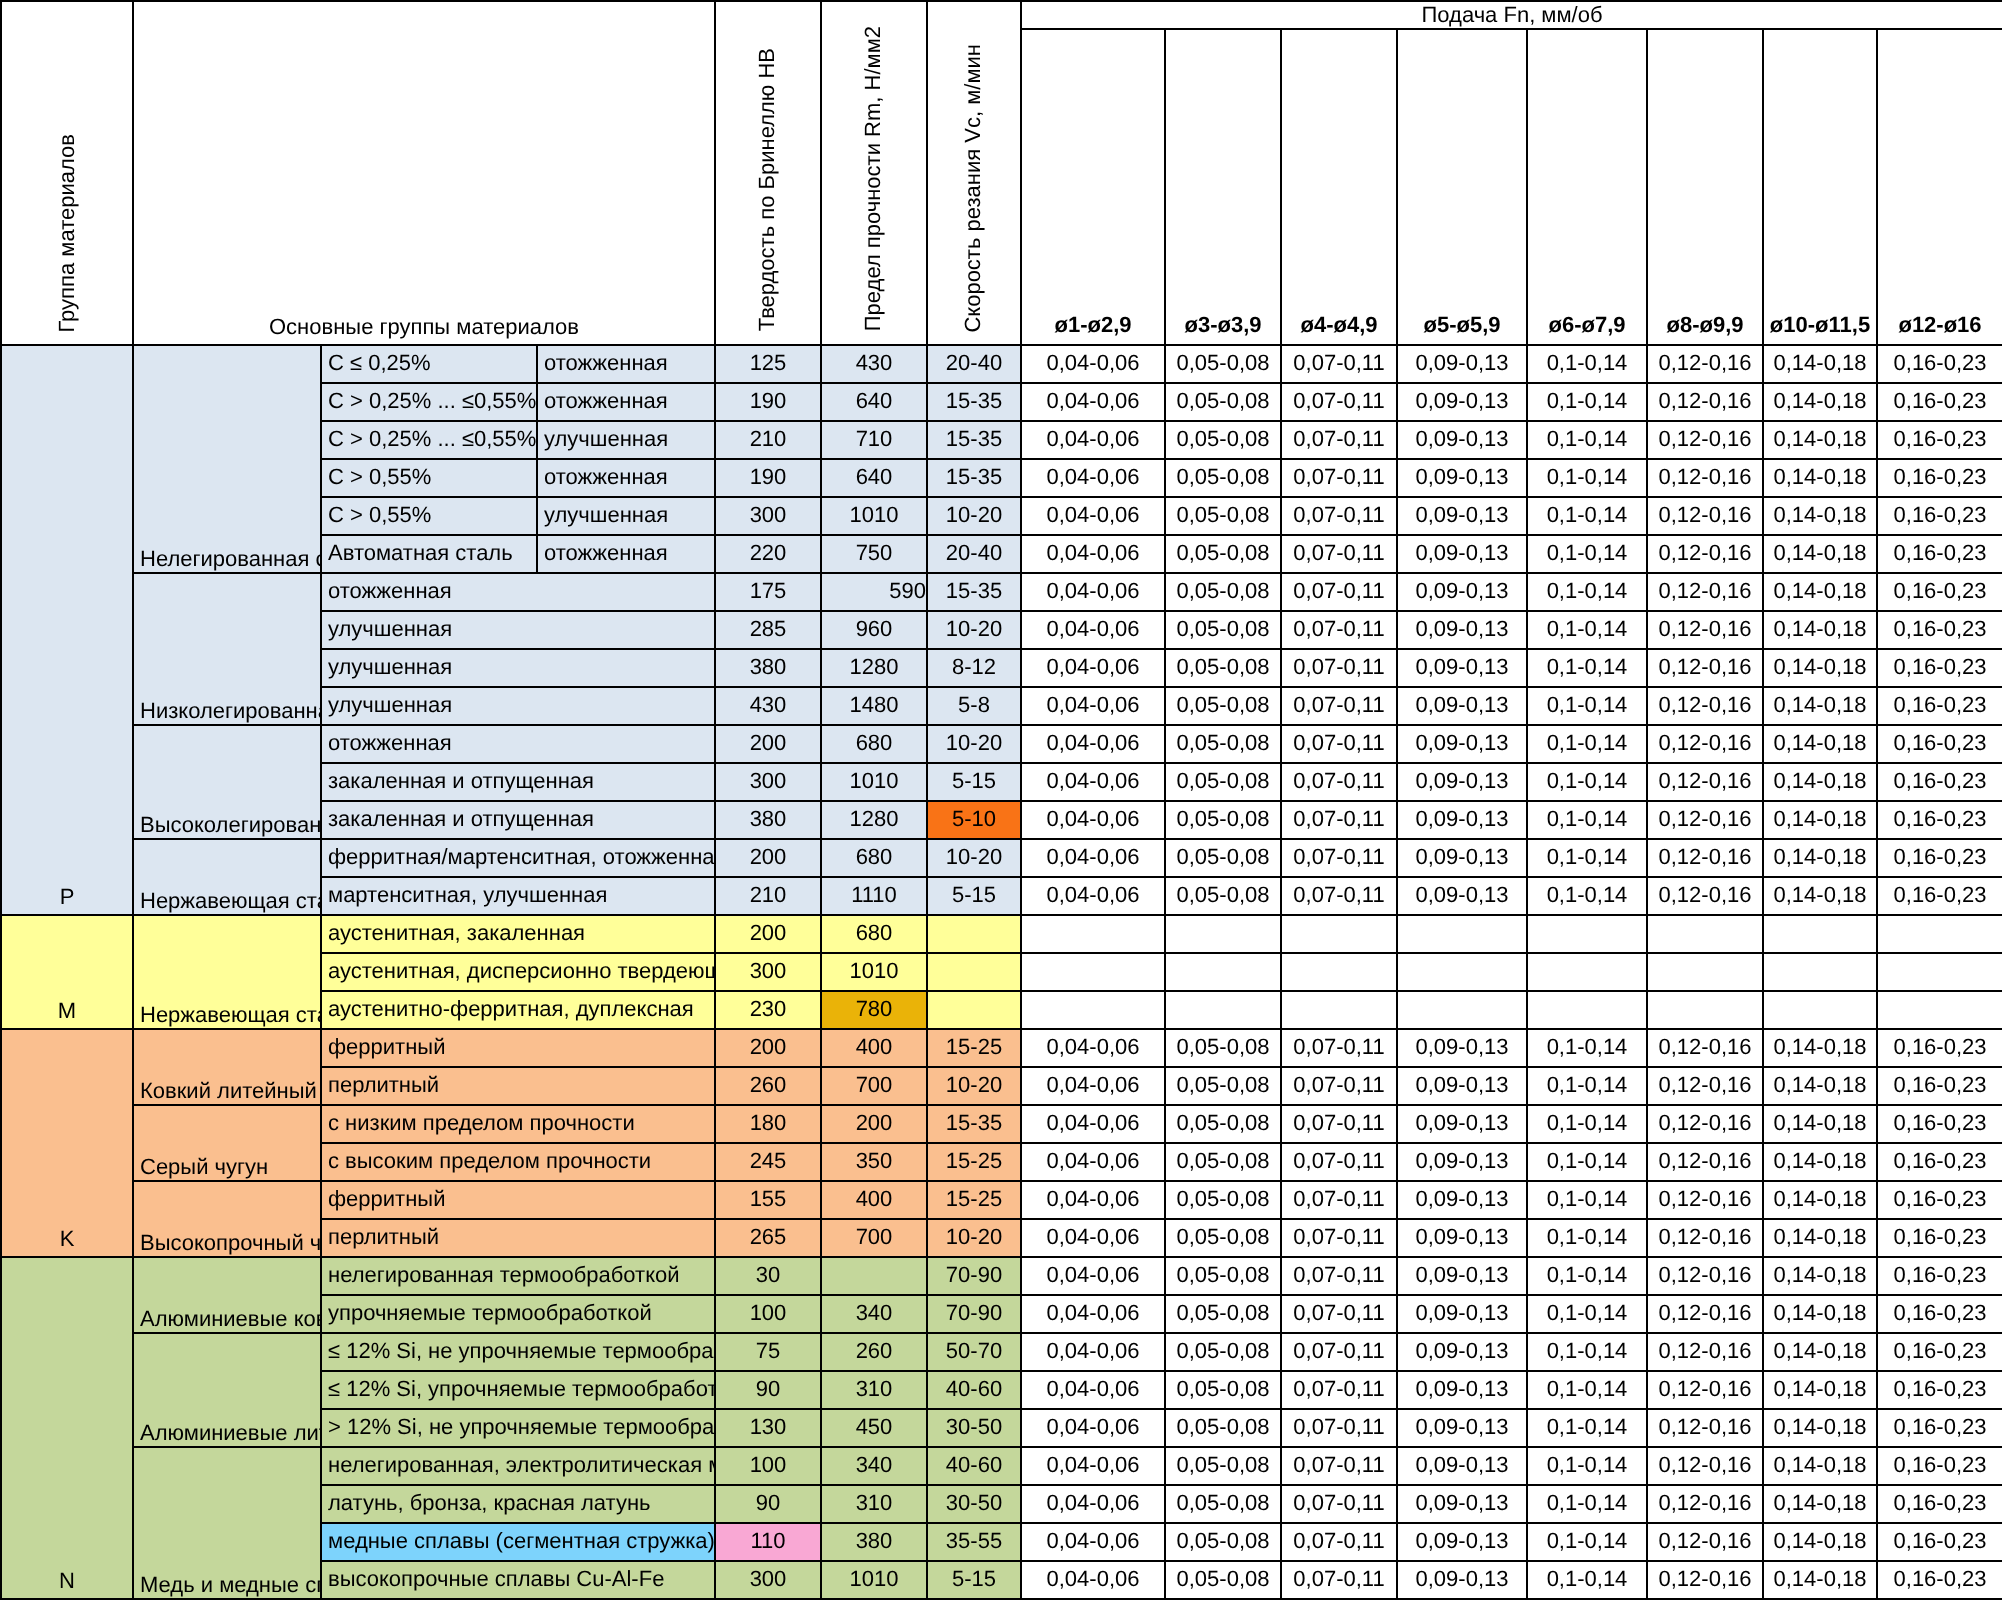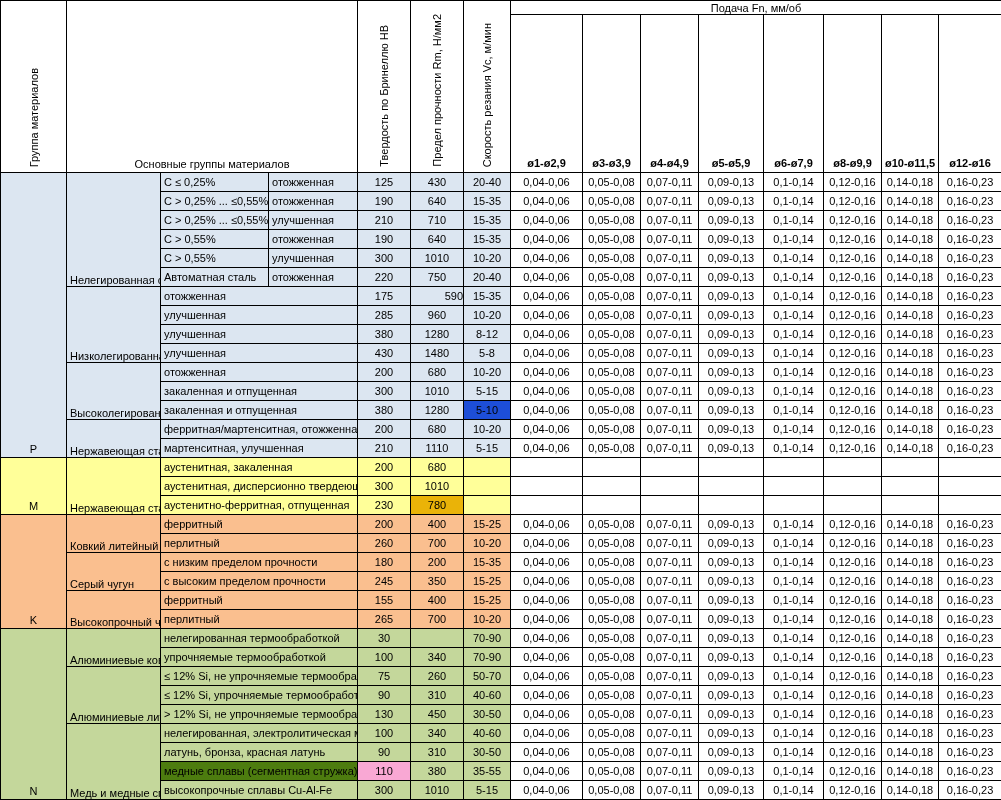--- a/index.html
+++ b/index.html
@@ -268,21 +268,21 @@
         <td class="feed-cell">0,09-0,13</td>
         <td class="feed-cell">0,1-0,14</td>
         <td class="feed-cell">0,12-0,16</td>
         <td class="feed-cell">0,14-0,18</td>
         <td class="feed-cell">0,16-0,23</td>
       </tr>
       <tr>
         <td class="sub-cell" colspan="2" style="background: rgb(220, 230, 241);">закаленная и отпущенная</td>
         <td class="num-cell" style="background: rgb(220, 230, 241);">380</td>
         <td class="num-cell" style="background: rgb(220, 230, 241);">1280</td>
-        <td class="num-cell" style="background: #1d4ed8;">5-10</td>
+        <td class="num-cell" style="background: #f97316;">5-10</td>
         <td class="feed-cell">0,04-0,06</td>
         <td class="feed-cell">0,05-0,08</td>
         <td class="feed-cell">0,07-0,11</td>
         <td class="feed-cell">0,09-0,13</td>
         <td class="feed-cell">0,1-0,14</td>
         <td class="feed-cell">0,12-0,16</td>
         <td class="feed-cell">0,14-0,18</td>
         <td class="feed-cell">0,16-0,23</td>
       </tr>
       <tr>
@@ -338,21 +338,21 @@
         <td class="feed-cell"></td>
         <td class="feed-cell"></td>
         <td class="feed-cell"></td>
         <td class="feed-cell"></td>
         <td class="feed-cell"></td>
         <td class="feed-cell"></td>
         <td class="feed-cell"></td>
         <td class="feed-cell"></td>
       </tr>
       <tr>
-        <td class="sub-cell" colspan="2" style="background: rgb(255, 255, 153);">аустенитно-ферритная, отпущенная</td>
+        <td class="sub-cell" colspan="2" style="background: rgb(255, 255, 153);">аустенитно-ферритная, дуплексная</td>
         <td class="num-cell" style="background: rgb(255, 255, 153);">230</td>
         <td class="num-cell" style="background: #eab308;">780</td>
         <td class="num-cell" style="background: rgb(255, 255, 153);"></td>
         <td class="feed-cell"></td>
         <td class="feed-cell"></td>
         <td class="feed-cell"></td>
         <td class="feed-cell"></td>
         <td class="feed-cell"></td>
         <td class="feed-cell"></td>
         <td class="feed-cell"></td>
@@ -542,21 +542,21 @@
         <td class="feed-cell">0,04-0,06</td>
         <td class="feed-cell">0,05-0,08</td>
         <td class="feed-cell">0,07-0,11</td>
         <td class="feed-cell">0,09-0,13</td>
         <td class="feed-cell">0,1-0,14</td>
         <td class="feed-cell">0,12-0,16</td>
         <td class="feed-cell">0,14-0,18</td>
         <td class="feed-cell">0,16-0,23</td>
       </tr>
       <tr>
-        <td class="sub-cell" colspan="2" style="background: #4d7c0f; margin-left: 26px;">медные сплавы (сегментная стружка)</td>
+        <td class="sub-cell" colspan="2" style="background: #7dd3fc; margin-left: 26px;">медные сплавы (сегментная стружка)</td>
         <td class="num-cell" style="background: #f9a8d4;">110</td>
         <td class="num-cell" style="background: rgb(196, 215, 155);">380</td>
         <td class="num-cell" style="background: rgb(196, 215, 155);">35-55</td>
         <td class="feed-cell">0,04-0,06</td>
         <td class="feed-cell">0,05-0,08</td>
         <td class="feed-cell">0,07-0,11</td>
         <td class="feed-cell">0,09-0,13</td>
         <td class="feed-cell">0,1-0,14</td>
         <td class="feed-cell">0,12-0,16</td>
         <td class="feed-cell">0,14-0,18</td>

